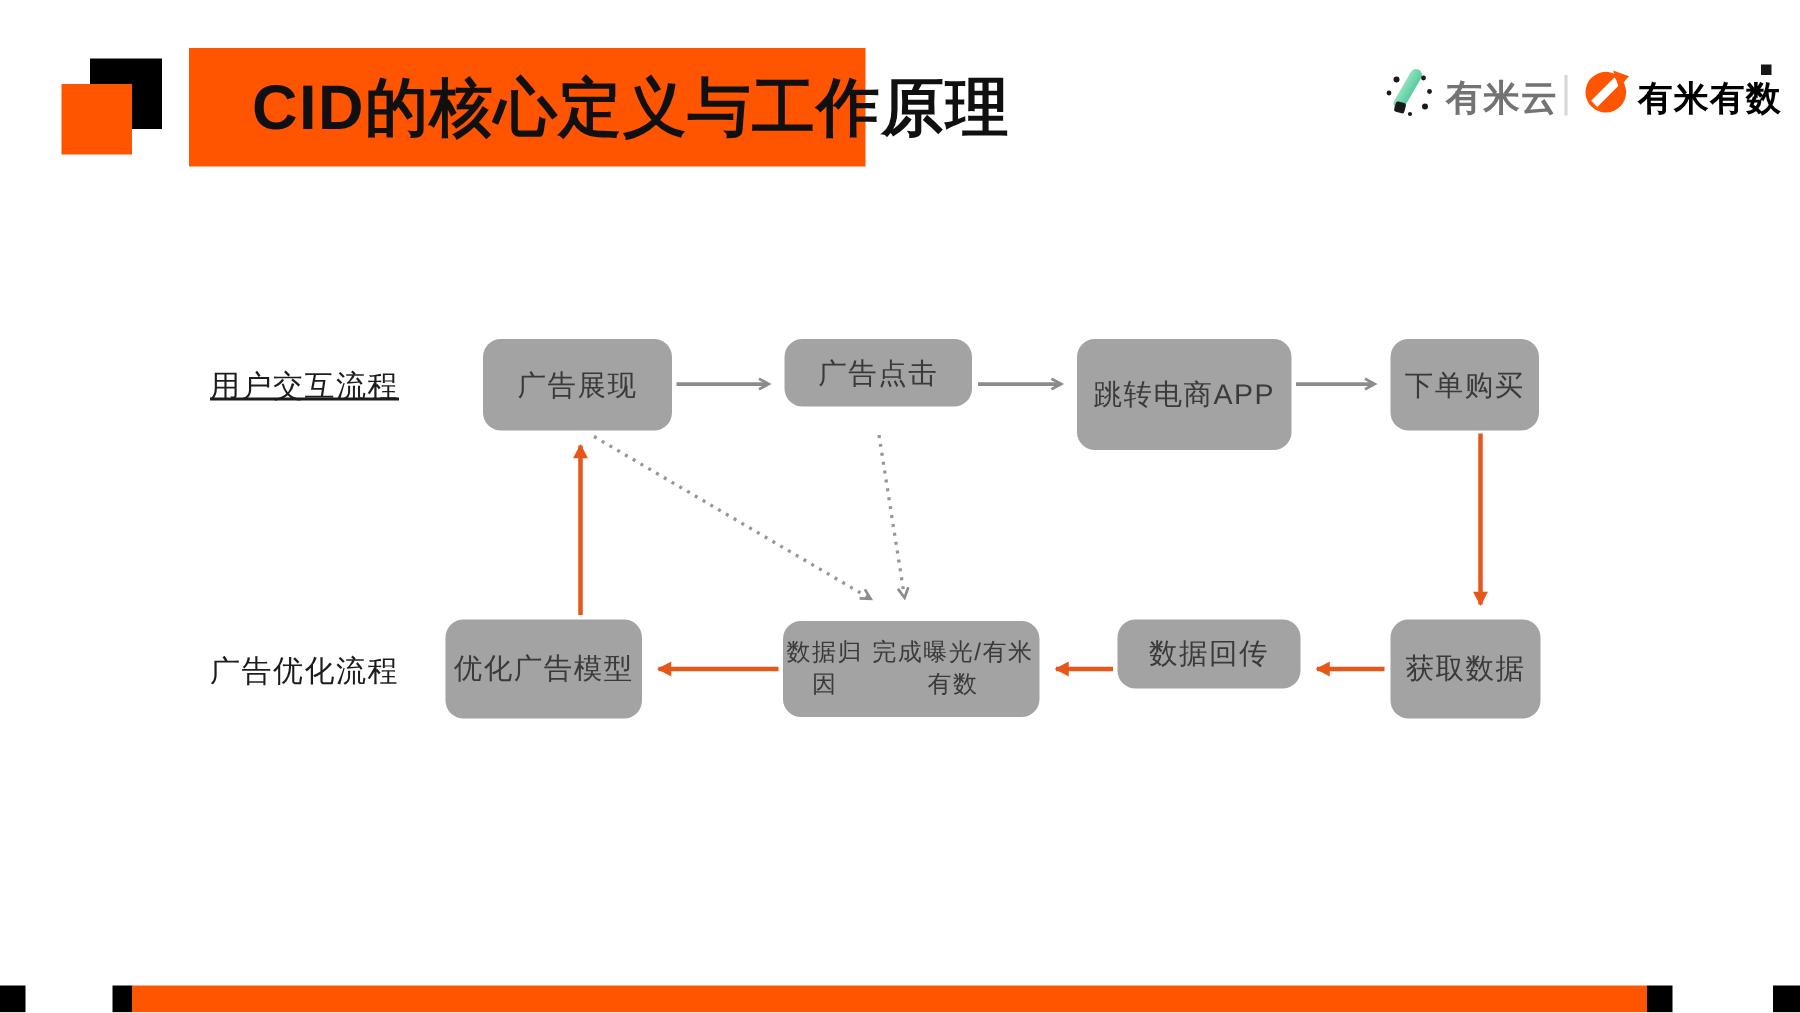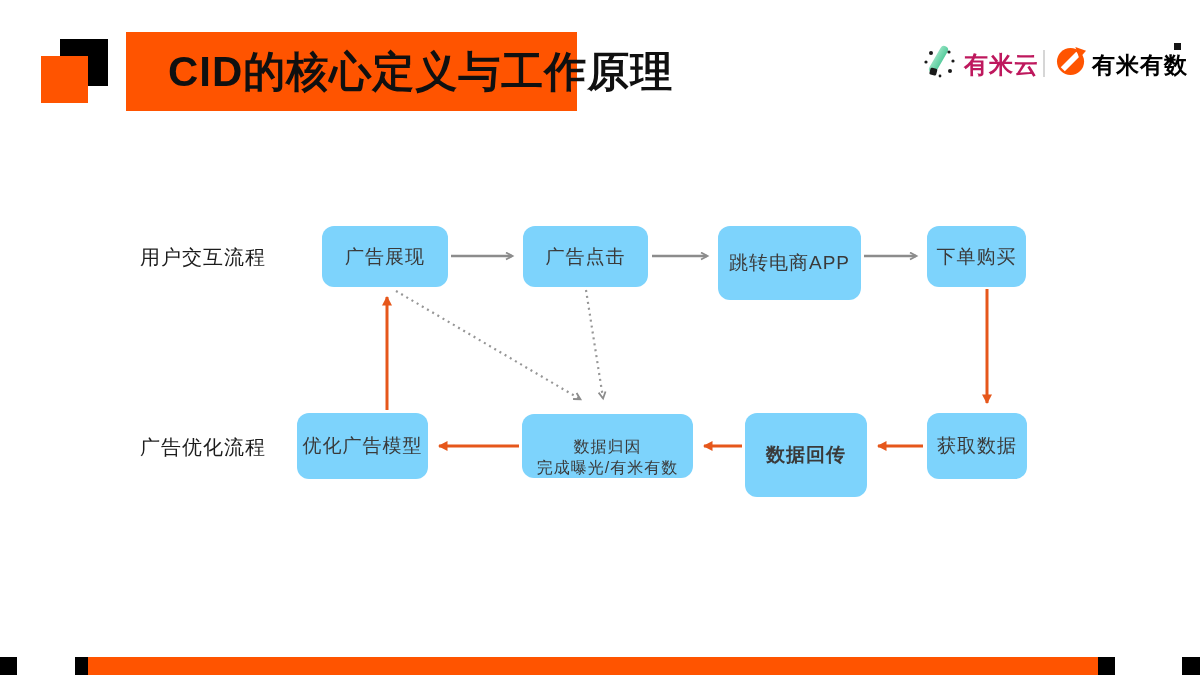--- a/index.html
+++ b/index.html
@@ -15,43 +15,43 @@
 
   
   .title-bar{left:126px;top:32px;width:451px;height:79px;background:#FF5400;z-index:1;}
   .title-text{
     left:144px;top:32px;height:79px;line-height:79px;z-index:3;
     font-size:42px;font-weight:bold;color:#101010;white-space:nowrap;letter-spacing:1px;margin-left:24px;
   }
 
   
   .logo1-icon{left:922px;top:44px;width:36px;height:36px;}
-  .logo1-text{left:964px;top:49px;font-size:24px;font-weight:bold;color:#be185d;letter-spacing:1px;}
+  .logo1-text{left:964px;top:49px;font-size:24px;font-weight:bold;color:#737373;letter-spacing:1px;}
   .logo-divider{left:1043px;top:50px;width:2px;height:27px;background:#d6d6d6;}
   .logo2-icon{left:1056px;top:45px;width:31px;height:31px;}
   .logo2-text{left:1092px;top:50px;font-size:23px;font-weight:bold;color:#000000;letter-spacing:1px;}
   .tm-square{left:1174px;top:43px;width:7px;height:7px;background:#161616;}
 
   
   .row-label{font-size:20px;font-weight:500;color:#1c1c1c;letter-spacing:1px;}
-  .row-label-1{left:140px;top:244px;}
+  .row-label-1{left:140px;top:244px;text-decoration:underline;}
   .row-label-2{left:140px;top:434px;}
 
   .node{
-    background:#7dd3fc;border-radius:12px;color:#3a3a3a;
+    background:#a3a3a3;border-radius:12px;color:#3a3a3a;
     display:flex;align-items:center;justify-content:center;text-align:center;
     font-size:19px;font-weight:500;letter-spacing:1px;
   }
   .n1{left:322px;top:226px;width:126px;height:61px;}
-  .n2{left:523px;top:226px;width:125px;height:61px;}
+  .n2{left:523px;top:226px;width:125px;height:45px;}
   .n3{left:718px;top:226px;width:143px;height:74px;}
   .n4{left:927px;top:226px;width:99px;height:61px;}
   .n5{left:297px;top:413px;width:131px;height:66px;}
-  .n6{left:522px;top:414px;width:171px;height:64px;flex-direction:column;font-size:16px;line-height:21px;justify-content:flex-end;}
-  .n7{left:745px;top:413px;width:122px;height:84px;font-weight:bold;}
+  .n6{left:522px;top:414px;width:171px;height:64px;font-size:16px;line-height:21px;}
+  .n7{left:745px;top:413px;width:122px;height:46px;}
   .n8{left:927px;top:413px;width:100px;height:66px;}
 
   .arrows{left:0;top:0;width:1200px;height:675px;pointer-events:none;z-index:4;}
 
   
   .f-sq-left{left:0;top:657px;width:17px;height:18px;background:#000;}
   .f-blk-1{left:75px;top:657px;width:13px;height:18px;background:#000;}
   .f-orange{left:88px;top:657px;width:1010px;height:18px;background:#FF5400;}
   .f-blk-2{left:1098px;top:657px;width:17px;height:18px;background:#000;}
   .f-sq-right{left:1182px;top:657px;width:18px;height:18px;background:#000;}

